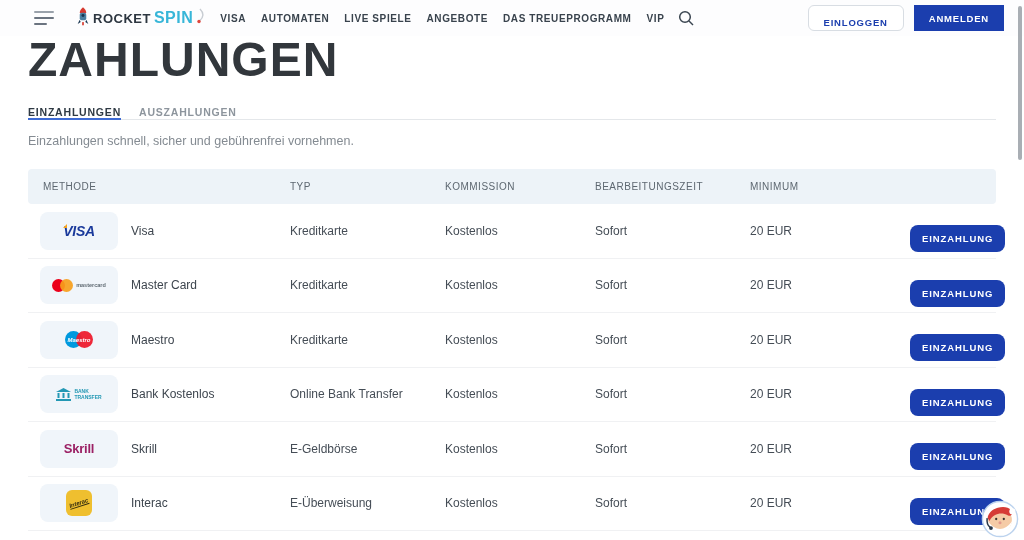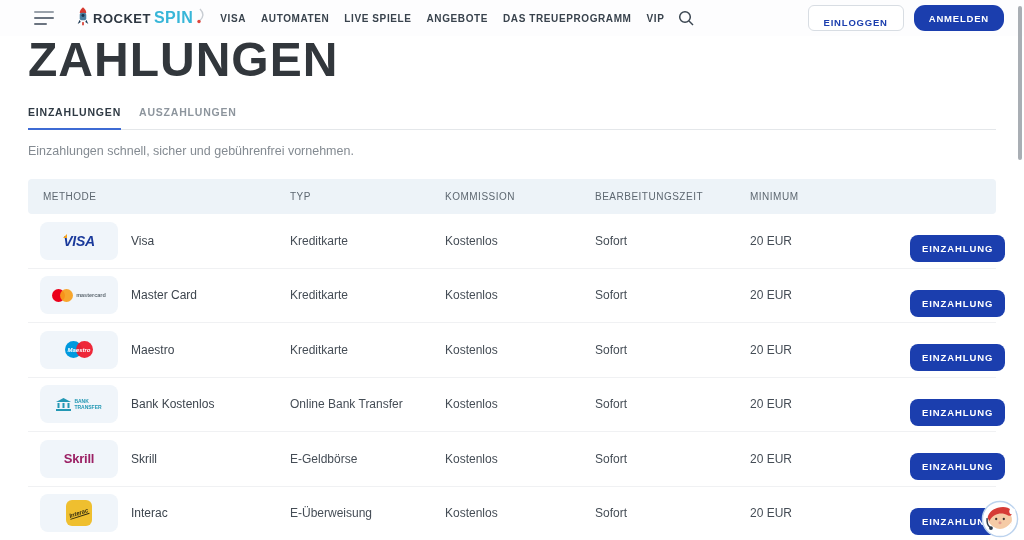--- a/index.html
+++ b/index.html
@@ -19,31 +19,31 @@
   .brand .b2 { font-size:16px; font-weight:900; letter-spacing:.5px; color:var(--brand-cyan); }
   nav { display:flex; align-items:center; gap:15px; }
   .nav-item { font-size:10px; font-weight:700; letter-spacing:.6px; color:#39434d;
     cursor:pointer; white-space:nowrap; }
   .search { margin-left:14px; cursor:pointer; display:flex; align-items:center; }
   .spacer { flex:1; }
   .btn-outline { height:26px; padding:11px 15px; border:1px solid #d8dde3; border-radius:6px;
     background:#fff; color:var(--primary-blue); font-size:9.5px; font-weight:700;
     letter-spacing:.8px; cursor:pointer; margin-right:10px;
     font-family:"Liberation Sans",sans-serif; }
-  .btn-solid { height:26px; padding:0 15px; border:none; border-radius:11px;
+  .btn-solid { height:26px; padding:0 15px; border:none; border-radius:0;
     background:var(--primary-blue); color:#fff; font-size:9.5px; font-weight:700;
     letter-spacing:.8px; cursor:pointer; font-family:"Liberation Sans",sans-serif; }
 
   
   main { padding:0 28px; }
   h1 { font-size:48px; font-weight:900; letter-spacing:1px; color:#32373c; margin-top:0;
     line-height:1.0; }
   .tabs { display:flex; gap:18px; margin-top:22px; border-bottom:1px solid #e4e7ea; }
   .tab { font-size:10.5px; font-weight:700; letter-spacing:.8px; color:#8d959d;
-    padding-bottom:10px; cursor:pointer; border-bottom:2px solid transparent;
+    cursor:pointer; border-bottom:2px solid transparent;
     margin-bottom:-1px; }
   .tab.active { color:#2f3a44; border-bottom-color:var(--accent-blue); }
   .desc { margin-top:14px; font-size:12.5px; color:#848b92; }
 
   .table { margin-top:21px; }
   .thead, .trow { display:grid; grid-template-columns:262px 155px 150px 155px 160px 1fr;
     align-items:center; }
   .thead { height:35px; background:var(--table-header-bg); border-radius:4px;
     color:#5d6770; font-size:10px; font-weight:400; letter-spacing:.5px; }
   .thead .hcell:first-child { padding-left:15px; }

